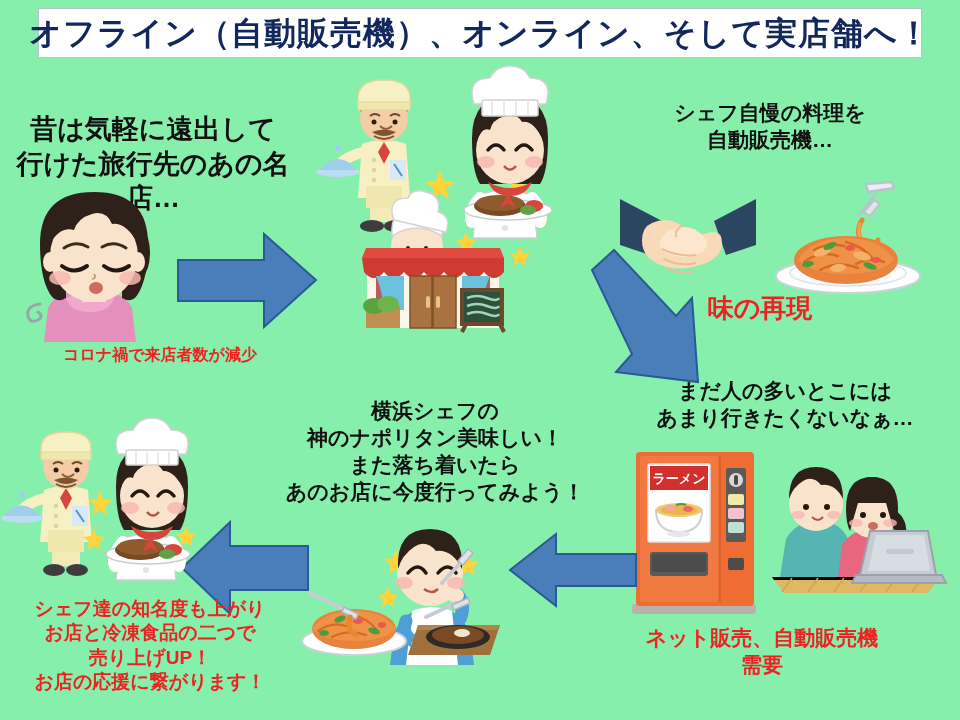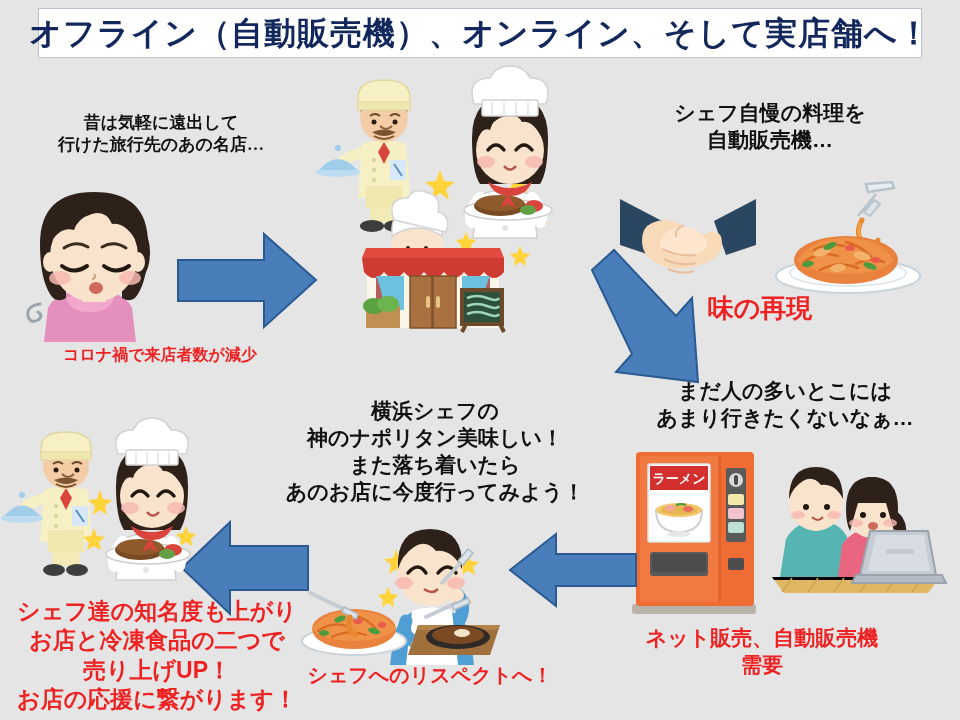--- a/index.html
+++ b/index.html
@@ -7,21 +7,21 @@
     padding: 0;
     background: #ffffff;
   }
   body {
     font-family: "Liberation Sans", "DejaVu Sans", sans-serif;
   }
   #slide {
     position: relative;
     width: 960px;
     height: 720px;
-    background: #e5e5e5;
+    background: #86efac;
     overflow: hidden;
   }
 
   
   .title-box {
     position: absolute;
     left: 38px;
     top: 8px;
     width: 884px;
     height: 50px;
@@ -45,29 +45,29 @@
   .tblock {
     position: absolute;
     text-align: center;
     line-height: 1.28;
     white-space: pre-line;
     font-weight: bold;
   }
   .black { color: #111111; }
   .red   { color: #ee2222; }
 
-  #txt-past        { left: 16px;  top: 112px; width: 290px; font-size: 17px; font-family: Liberation Serif, serif; }
+  #txt-past        { left: 8px;  top: 112px; width: 290px; font-size: 27px; }
   #txt-corona      { left: 0px;   top: 345px; width: 320px; font-size: 16px; }
   #txt-chef-frozen { left: 620px; top: 100px; width: 300px; font-size: 21px; }
   #txt-taste       { left: 680px; top: 292px; width: 160px; font-size: 26px; }
   #txt-crowd       { left: 620px; top: 378px; width: 330px; font-size: 21px; }
   #txt-center      { left: 255px; top: 398px; width: 360px; font-size: 21px; }
   #txt-respect     { left: 295px; top: 663px; width: 270px; font-size: 20px; }
   #txt-netsales    { left: 587px; top: 625px; width: 350px; font-size: 21px; }
-  #txt-result      { left: 0px;   top: 597px; width: 300px; font-size: 23px; padding-left: 7px; }
+  #txt-result      { left: 0px;   top: 597px; width: 300px; font-size: 19px; }
 
   
   .arrow { position: absolute; }
 
   #arrow-right-top { left: 178px; top: 228px; width: 140px; height: 105px; }
   #arrow-diag      { left: 588px; top: 248px; width: 135px; height: 140px; }
   #arrow-left-mid  { left: 508px; top: 530px; width: 130px; height: 80px; }
   #arrow-left-bot  { left: 180px; top: 518px; width: 130px; height: 100px; }
 
   
@@ -486,21 +486,20 @@
         <ellipse cx="56" cy="96" rx="5" ry="3"></ellipse>
         <ellipse cx="80" cy="100" rx="4" ry="3"></ellipse>
       </g>
 
       <path d="M8 68 l38 18" stroke="#c6ccd4" stroke-width="4" stroke-linecap="round"></path>
       <path d="M42 82 l14 7 l-2 5 l-14 -7z" fill="#dde5ec" stroke="#aeb8c1" stroke-width="1.5"></path>
       <path d="M48 92 q-4 14 6 18" stroke="#e8882e" stroke-width="5" fill="none" stroke-linecap="round"></path>
     </svg>
   </div>
 
-  <div id="txt-respect" class="tblock red">シェフへのリスペクトへ！</div>
 
   <div id="arrow-left-bot" class="arrow">
     <svg viewBox="0 0 130 100" width="130" height="100">
       <polygon points="2,50 50,4 50,28 128,28 128,72 50,72 50,96" fill="#4a7ebb" stroke="#2a5a92" stroke-width="2"></polygon>
     </svg>
   </div>
 
   <div id="ill-chefs-bottom" class="ill">
     <svg viewBox="0 0 200 175" width="200" height="175">
 

